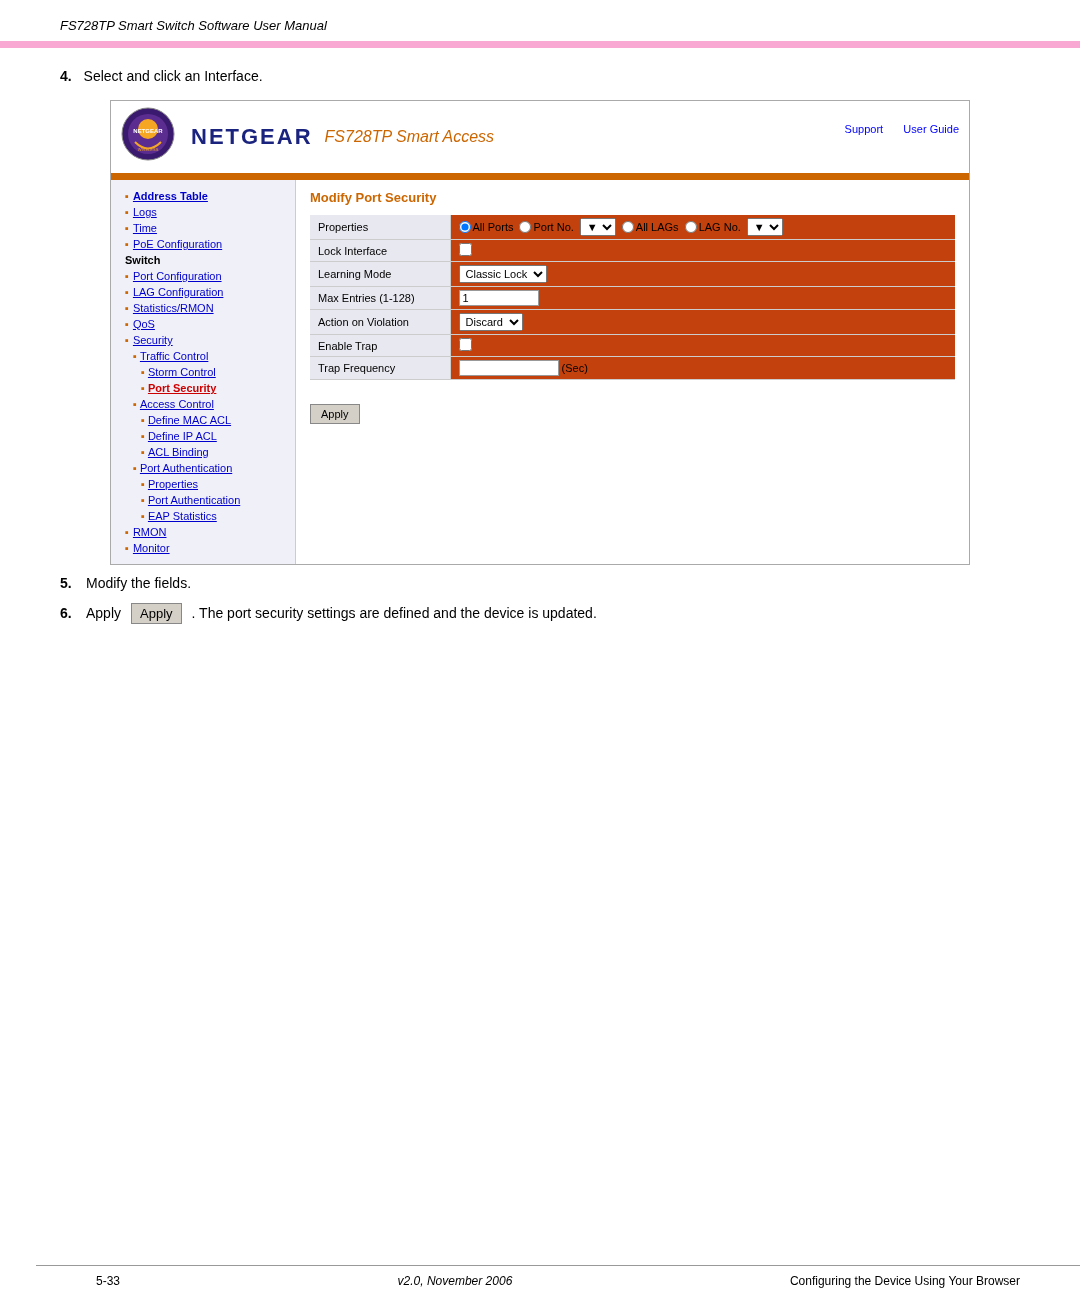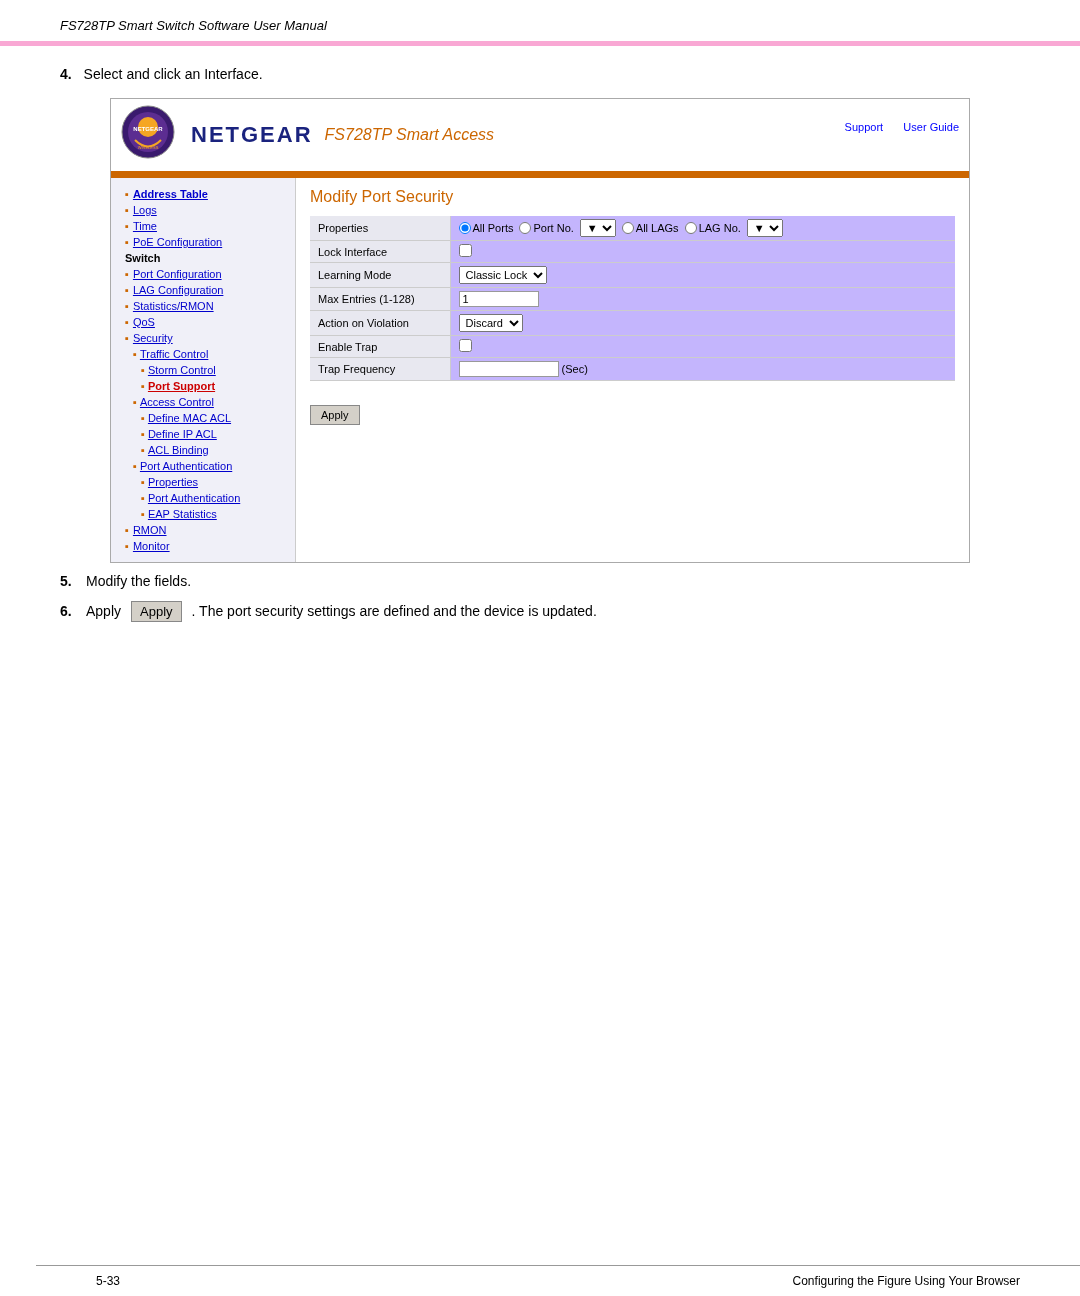--- a/index.html
+++ b/index.html
@@ -9,21 +9,21 @@
       background: #fff;
       color: #000;
       width: 1080px;
       min-height: 1296px;
       position: relative;
     }
 
     
     .page-header {
       padding: 18px 60px 8px 60px;
-      border-bottom: 5px solid #f9a8d4;
+      border-bottom: 7px solid #f9a8d4;
       font-style: italic;
       font-size: 13px;
     }
 
     
     .main-content {
       padding: 20px 60px;
     }
 
     .step-intro {
@@ -131,22 +131,22 @@
     }
 
     
     .main-panel {
       flex: 1;
       padding: 10px 14px;
     }
 
     .section-title {
       color: #cc6600;
-      font-size: 16px;
-      font-weight: normal;
+      font-size: 13px;
+      font-weight: bold;
       margin-bottom: 10px;
     }
 
     
     .form-table {
       border-collapse: collapse;
       width: 100%;
       font-size: 11px;
     }
     .form-table td {
@@ -155,21 +155,21 @@
     }
     .form-table .label-col {
       width: 140px;
       font-weight: normal;
       color: #000;
       border-right: 1px solid #ccc;
       background: #e8e8f0;
       padding: 4px 8px;
     }
     .form-table .value-col {
-      background: #c4b5fd;
+      background: #c2410c;
       padding: 3px 8px;
     }
     .form-table tr {
       border-bottom: 1px solid #ccc;
     }
 
     
     .radio-group {
       display: flex;
       align-items: center;
@@ -326,21 +326,21 @@
         <div class="sidebar-item has-bullet"><a href="#">Time</a></div>
         <div class="sidebar-item has-bullet"><a href="#">PoE Configuration</a></div>
         <div class="sidebar-item no-link">Switch</div>
         <div class="sidebar-item has-bullet"><a href="#">Port Configuration</a></div>
         <div class="sidebar-item has-bullet"><a href="#">LAG Configuration</a></div>
         <div class="sidebar-item has-bullet"><a href="#">Statistics/RMON</a></div>
         <div class="sidebar-item has-bullet"><a href="#">QoS</a></div>
         <div class="sidebar-item has-bullet"><a href="#">Security</a></div>
         <div class="sidebar-item indent1 sub-bullet"><a href="#">Traffic Control</a></div>
         <div class="sidebar-item indent2 sub-bullet"><a href="#">Storm Control</a></div>
-        <div class="sidebar-item indent2 sub-bullet selected"><a href="#" style="color:#cc0000;font-weight:bold;">Port Support</a></div>
+        <div class="sidebar-item indent2 sub-bullet selected"><a href="#" style="color:#cc0000;font-weight:bold;">Port Security</a></div>
         <div class="sidebar-item indent1 sub-bullet"><a href="#">Access Control</a></div>
         <div class="sidebar-item indent2 sub-bullet"><a href="#">Define MAC ACL</a></div>
         <div class="sidebar-item indent2 sub-bullet"><a href="#">Define IP ACL</a></div>
         <div class="sidebar-item indent2 sub-bullet"><a href="#">ACL Binding</a></div>
         <div class="sidebar-item indent1 sub-bullet"><a href="#">Port Authentication</a></div>
         <div class="sidebar-item indent2 sub-bullet"><a href="#">Properties</a></div>
         <div class="sidebar-item indent2 sub-bullet"><a href="#">Port Authentication</a></div>
         <div class="sidebar-item indent2 sub-bullet"><a href="#">EAP Statistics</a></div>
         <div class="sidebar-item has-bullet"><a href="#">RMON</a></div>
         <div class="sidebar-item has-bullet"><a href="#">Monitor</a></div>
@@ -445,14 +445,15 @@
     <span class="step-num">6.</span>
     <span>Apply</span>
     <span class="inline-btn">Apply</span>
     <span>. The port security settings are defined and the device is updated.</span>
   </div>
 
 </div>
 
 <div class="page-footer">
   <span>5-33</span>
-  <span>Configuring the Figure Using Your Browser</span>
+  <span class="footer-center">v2.0, November 2006</span>
+  <span>Configuring the Device Using Your Browser</span>
 </div>
 
 </body></html>

